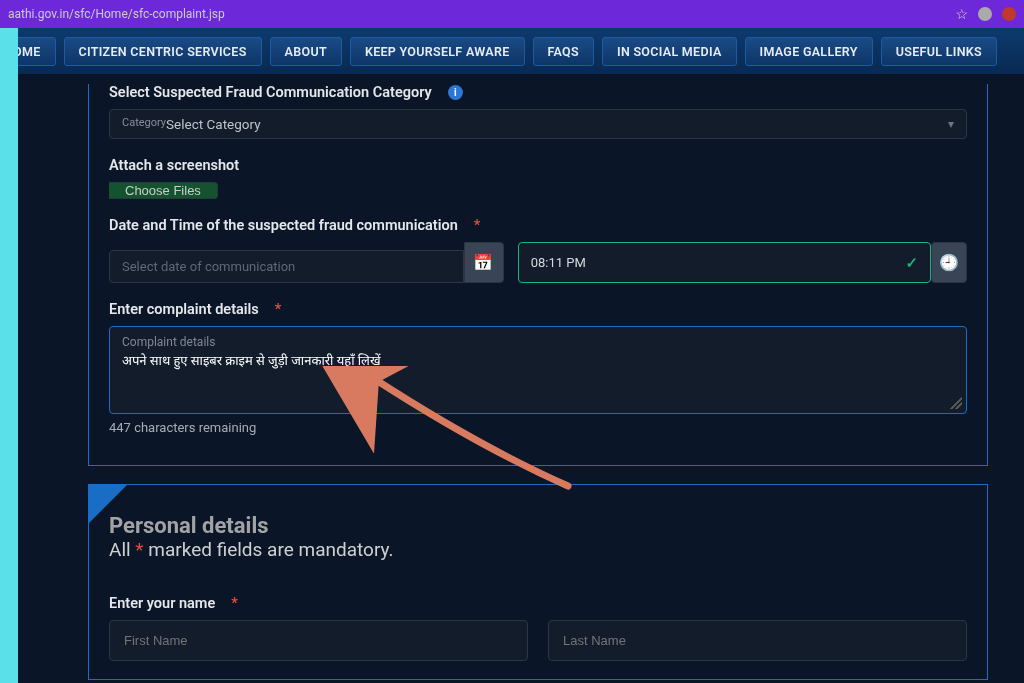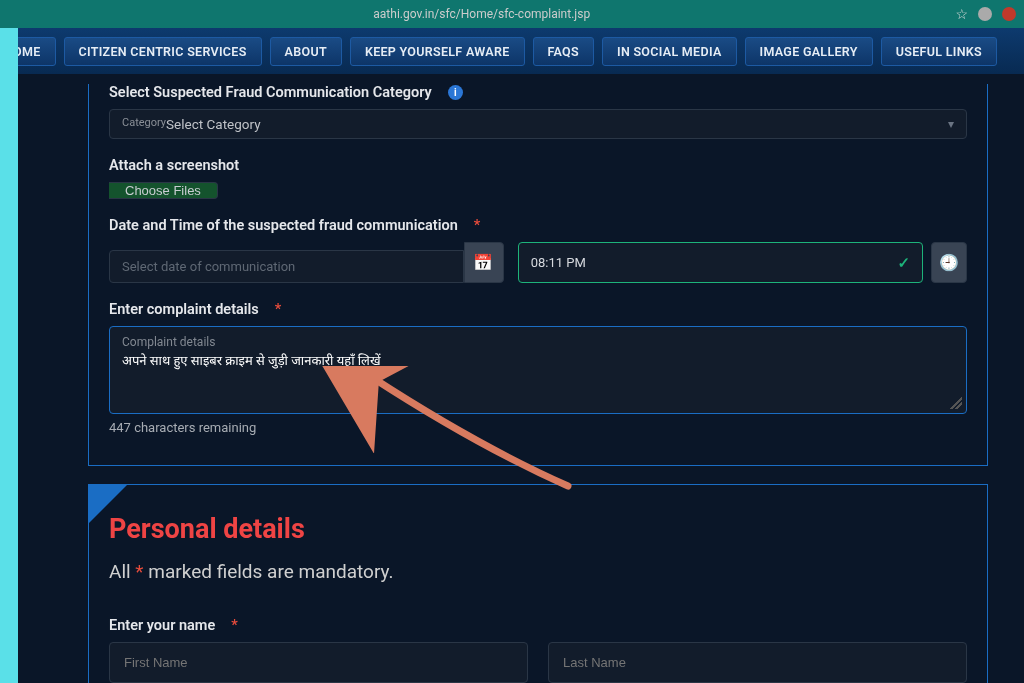--- a/index.html
+++ b/index.html
@@ -6,27 +6,26 @@
   body {
     font-family: -apple-system, BlinkMacSystemFont, "Segoe UI", Roboto, Arial, sans-serif;
     background: #0a1628;
     color: #e0e0e0;
     width: 1024px;
     height: 683px;
     overflow: hidden;
   }
   .browser-bar {
     height: 28px;
-    background: #0f766e;
+    background: #6d28d9;
     display: flex;
     align-items: center;
     padding: 0 8px;
     font-size: 12px;
     color: #ccc;
-    text-align: center;
   }
   .url { flex: 1; }
   .brow-icons { display:flex; gap:10px; align-items:center;}
   .star { color:#ddd; font-size:14px; }
   .ext1 { width:14px;height:14px;border-radius:50%;background:#aaa; }
   .ext2 { width:14px;height:14px;border-radius:50%;background:#c0392b; }
 
   .teal-strip {
     position:absolute;
     left:0; top:28px; bottom:0;
@@ -76,24 +75,24 @@
     position:relative;
   }
   .section-corner {
     position:absolute;
     left:-1px; top:-1px;
     width:0;height:0;
     border-top:40px solid #1a6dc4;
     border-right:40px solid transparent;
   }
   .section-title {
-    color:#ef4444;
-    font-size:27px;
+    color:#a3a3a3;
+    font-size:22px;
     font-weight:700;
-    margin-bottom:15px;
+    margin-bottom:0;
   }
   .mandatory-note { font-size:19px; color:#d0d0d0; margin-bottom:34px;}
   .req-star { color:#e74c3c; }
 
   .field-label {
     font-size:14.5px;
     font-weight:600;
     color:#e5e7eb;
     margin-bottom:8px;
     display:flex;
@@ -129,21 +128,21 @@
     color:#c9cdd2;padding:0 16px;font-size:13px;cursor:pointer;
   }
 
   .dt-row { display:flex; gap:14px; align-items:stretch; margin-bottom:18px;}
   .date-group { display:flex; width:46%; }
   .date-input { flex:1; padding:8px 12px; border-radius:4px 0 0 4px; color:#5f6874;margin-top:8px;}
   .date-btn {
     width:40px;background:#394454;border:1px solid #2a3646;
     border-radius:0 4px 4px 0;color:#e0e3e8;display:flex;align-items:center;justify-content:center;cursor:pointer;
   }
-  .time-group { display:flex; flex:1; gap:8px;border-radius:16px;}
+  .time-group { display:flex; flex:1; border-radius:16px;}
   .time-input {
     flex:1; padding:10px 12px;
     border:1.5px solid #1db37a;
     color:#d6d9de;
     display:flex;justify-content:space-between;align-items:center;
   }
   .time-check { color:#1db37a; font-weight:700; font-size:15px;}
   .clock-btn {
     width:36px;background:#394454;border:1px solid #2a3646;border-radius:4px;
     color:#e0e3e8;display:flex;align-items:center;justify-content:center;cursor:pointer;

